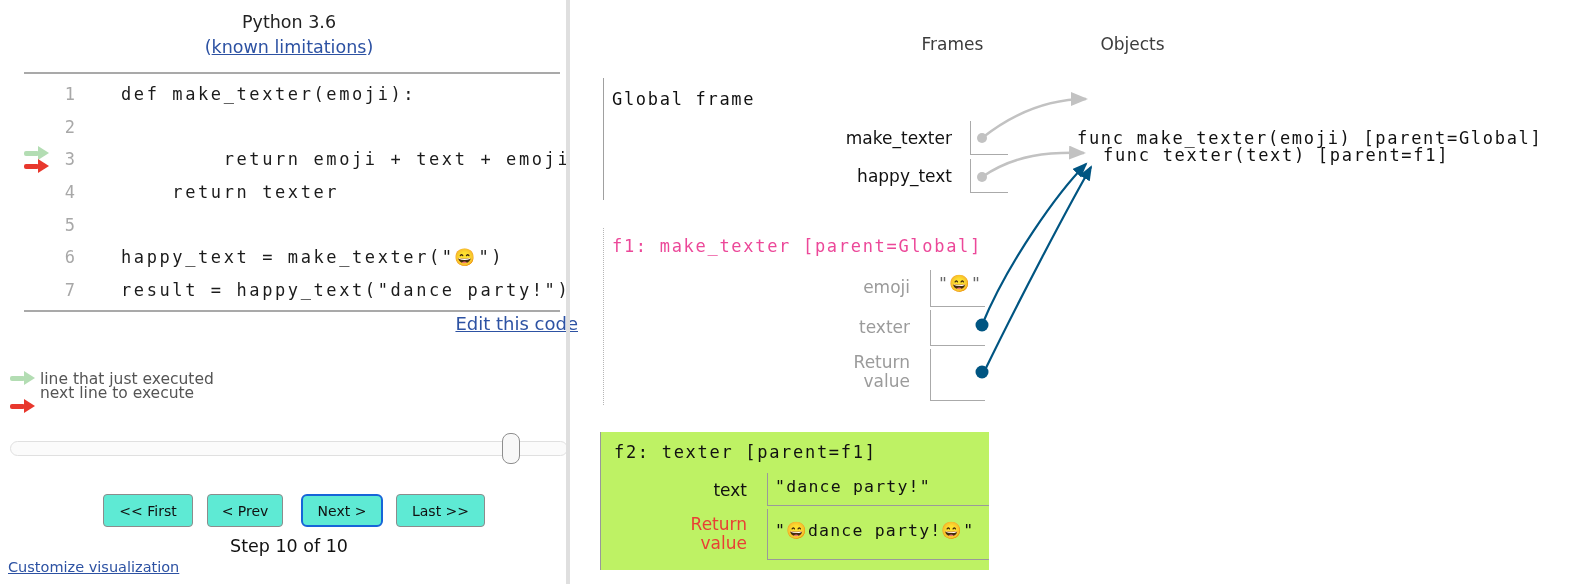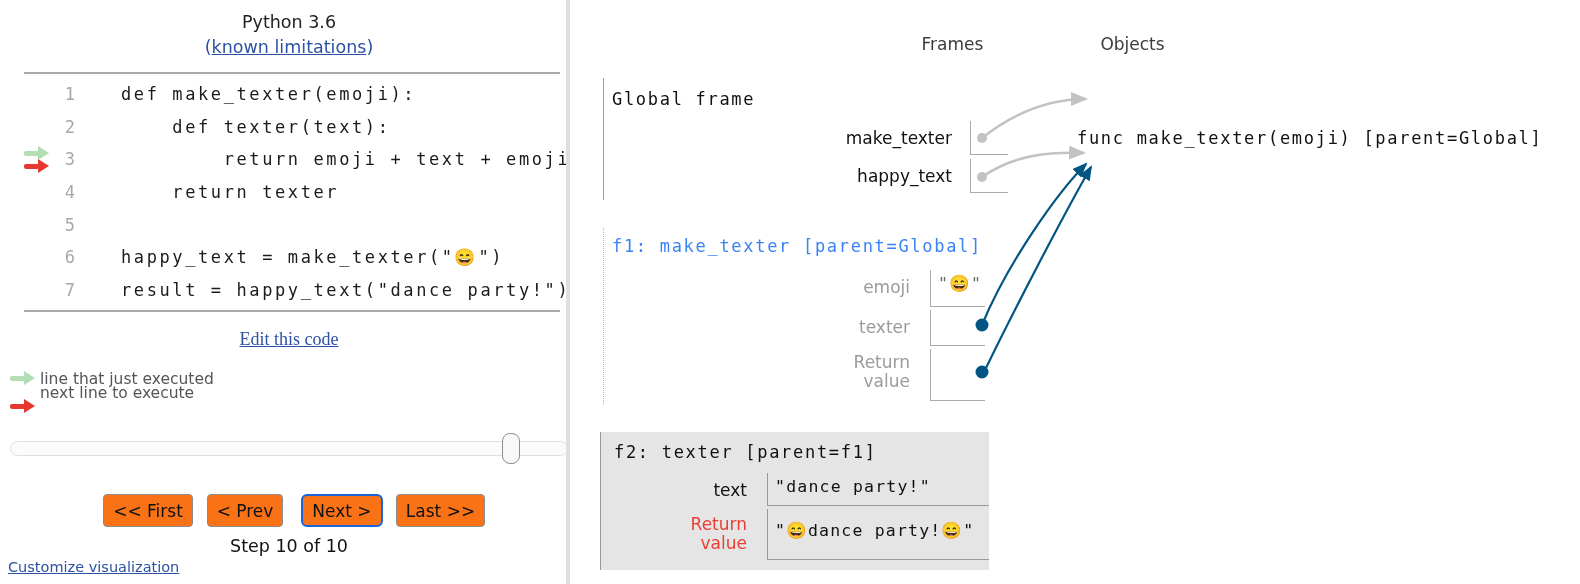--- a/index.html
+++ b/index.html
@@ -29,32 +29,32 @@
   
   .harrow { position:absolute; width:26px; height:14px; }
   .harrow .tail { position:absolute; left:0; top:4.5px; width:15px; height:5px; border-radius:2px; }
   .harrow .head { position:absolute; left:14px; top:0; width:0; height:0;
       border-top:7px solid transparent; border-bottom:7px solid transparent; }
   .harrow.green .tail { background:#b3ddb3; }
   .harrow.green .head { border-left:11px solid #b3ddb3; }
   .harrow.red .tail { background:#e8382d; }
   .harrow.red .head { border-left:11px solid #e8382d; }
 
-  .edit-link { position:absolute; left:0; top:329px; width:578px; text-align:center;font-family:Liberation Serif, serif; }
+  .edit-link { position:absolute; left:0; top:313px; width:578px; text-align:right; }
   .edit-link a { font-size:18px; color:#2d52a3; text-decoration:underline; cursor:pointer; }
 
   .legend-label { position:absolute; left:40px; font-size:15.5px; color:#555; }
 
   .slider-track { position:absolute; left:10px; top:441px; width:558px; height:15px;
       background:#fbfbfb; border:1px solid #e0e0e0; border-radius:8px; }
   .slider-handle { position:absolute; left:502px; top:433px; width:18px; height:31px;
       background:#f8f8f8; border:1.5px solid #8e8e8e; border-radius:8px; cursor:pointer; }
 
-  .navbtn { position:absolute; top:494px; height:33px; background:#f97316; border:1px solid #8c8c8c;
-      border-radius:4px; font-size:17px; color:#111; text-align:center; cursor:pointer;
+  .navbtn { position:absolute; top:494px; height:33px; background:#5eead4; border:1px solid #8c8c8c;
+      border-radius:4px; font-size:14px; color:#111; text-align:center; cursor:pointer;
       font-family:"DejaVu Sans", sans-serif; display:flex; align-items:center; justify-content:center; }
   .navbtn.first { left:103px; width:90px; }
   .navbtn.prev  { left:207px; width:76px; }
   .navbtn.next  { left:301px; width:82px; border:2.5px solid #1765d8; border-radius:6px; }
   .navbtn.last  { left:396px; width:89px; }
 
   .step-label { position:absolute; left:0; top:536px; width:578px; text-align:center; font-size:17.5px; color:#111; }
   .customize-link { position:absolute; left:8px; top:559px; font-size:14.5px; color:#2d52a3;
       text-decoration:underline; cursor:pointer; }
 
@@ -63,35 +63,35 @@
   .col-header.frames { left:880px; width:145px; text-align:center; }
   .col-header.objects { left:1060px; width:145px; text-align:center; }
 
   .frame-border { position:absolute; width:0; }
   .gf-border { left:603px; top:78px; height:122px; border-left:1.5px solid #a0a0a0; }
   .f1-border { left:603px; top:228px; height:177px; border-left:1.5px dotted #b6b6b6; }
 
   .frame-title { position:absolute; font-family:"DejaVu Sans Mono", monospace; font-size:17px;
       letter-spacing:1.7px; white-space:nowrap; }
   .frame-title.black { color:#111; }
-  .frame-title.gray  { color:#3b82f6; }
+  .frame-title.gray  { color:#ec4899; }
 
   .var-label { position:absolute; font-size:17px; text-align:right; line-height:19px; }
   .var-label.black { color:#111; }
   .var-label.gray  { color:#9b9b9b; }
   .var-label.red   { color:#e93f34; }
 
   .val-cell { position:absolute; border-left:1px solid #aaaaaa; border-bottom:1px solid #aaaaaa; }
   .val-cell .val { position:absolute; left:7px; top:4px; font-family:"DejaVu Sans Mono", monospace;
       font-size:16.5px; letter-spacing:1.2px; white-space:nowrap; color:#111; }
   .val-cell.zombie .val { color:#666; }
   .val-cell.dark { border-color:#9a9a9a; }
 
   .f2-frame { position:absolute; left:600px; top:432px; width:389px; height:138px;
-      background:#e5e5e5; border-left:1.5px solid #999999; }
+      background:#bef264; border-left:1.5px solid #999999; }
 
   .heap-obj { position:absolute; font-family:"DejaVu Sans Mono", monospace; font-size:17px;
       letter-spacing:1.7px; color:#111; white-space:nowrap; }
 
   svg.arrows { position:absolute; left:0; top:0; width:1580px; height:584px; pointer-events:none; }
 </style>
 </head>
 <body>
 
 <div id="stage">
@@ -101,21 +101,20 @@
 
   <div class="hrule top"></div>
 
   <div class="code-block">
     <div class="code-row">
       <span class="lineno">1</span>
       <span class="codetext">def make_texter(emoji):</span>
     </div>
     <div class="code-row">
       <span class="lineno">2</span>
-      <span class="codetext">    def texter(text):</span>
     </div>
     <div class="code-row">
       <span class="harrow green" style="left:24px; top:3px;">
           <span class="tail"></span>
           <span class="head"></span>
         </span>
       <span class="harrow red" style="left:24px; top:16px;">
           <span class="tail"></span>
           <span class="head"></span>
         </span>
@@ -195,20 +194,21 @@
     <div class="val-cell dark" style="left:166px; top:41px; width:222px; height:33px;">
       <span class="val">"dance party!"</span>
     </div>
     <div class="var-label red" style="left:66px; top:83px; width:80px;">Return value</div>
     <div class="val-cell dark" style="left:166px; top:77px; width:222px; height:51px;">
       <span class="val" style="top:12px;">"😄dance party!😄"</span>
     </div>
   </div>
 
   <div class="heap-obj" style="left:1077px; top:90px;margin-top:38px;">func make_texter(emoji) [parent=Global]</div>
+  <div class="heap-obj" style="left:1103px; top:145px;">func texter(text) [parent=f1]</div>
 
   <svg class="arrows" viewBox="0 0 1580 584">
     <defs>
       <marker id="grayhead" markerUnits="userSpaceOnUse" markerWidth="18" markerHeight="16" refX="15" refY="7" orient="auto">
         <path d="M0,0 L17,7 L0,14 Z" fill="#c2c2c2"></path>
       </marker>
       <marker id="bluehead" markerUnits="userSpaceOnUse" markerWidth="16" markerHeight="14" refX="13" refY="6" orient="auto">
         <path d="M0,0 L15,6 L0,12 Z" fill="#005582"></path>
       </marker>
     </defs>

